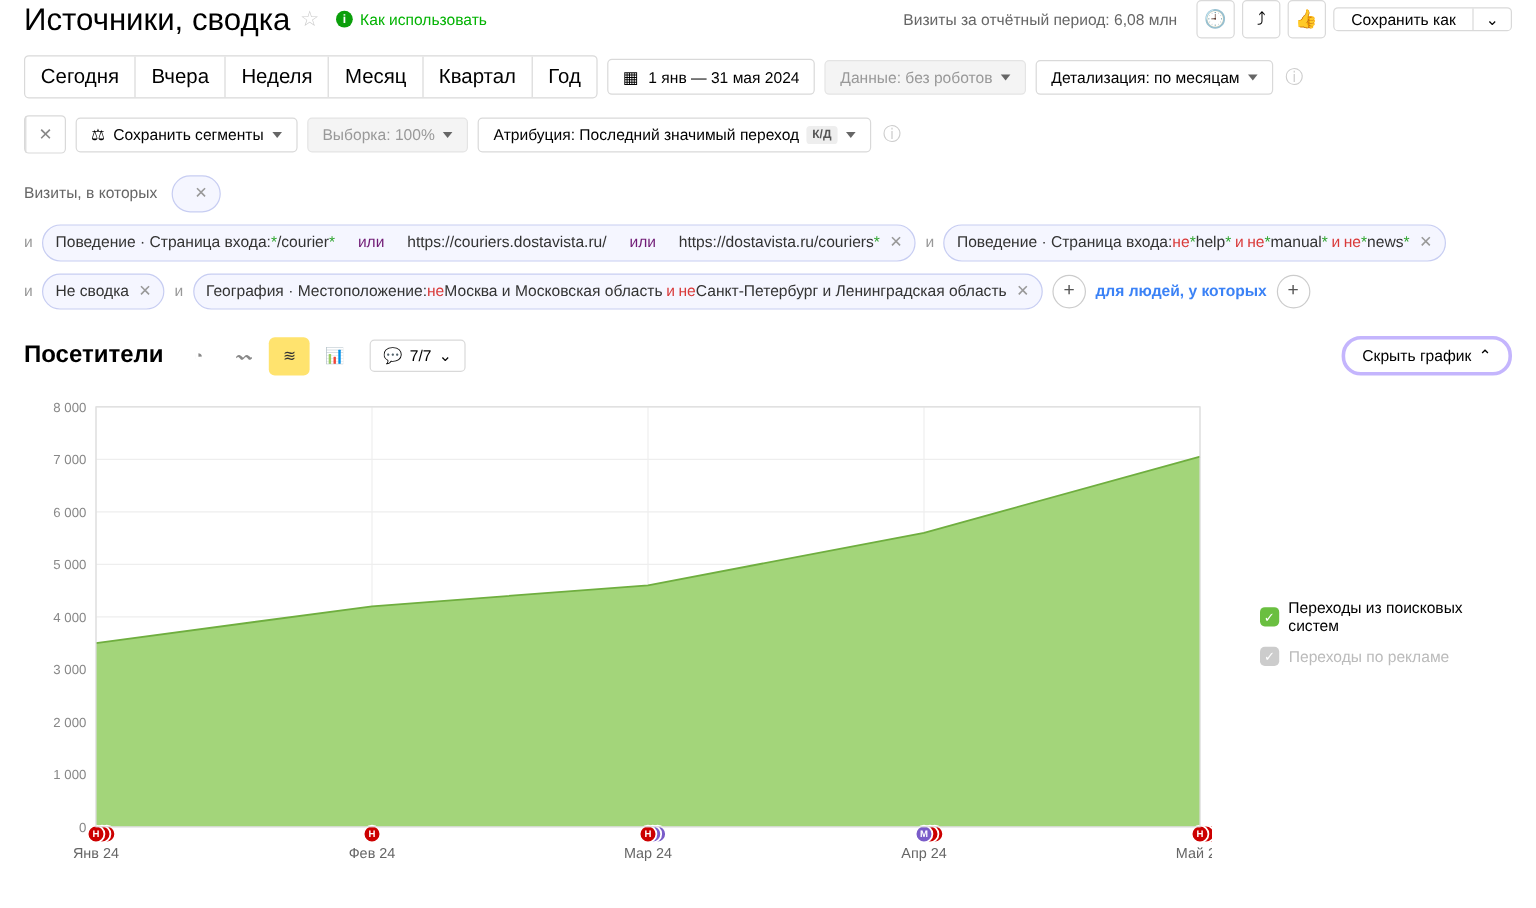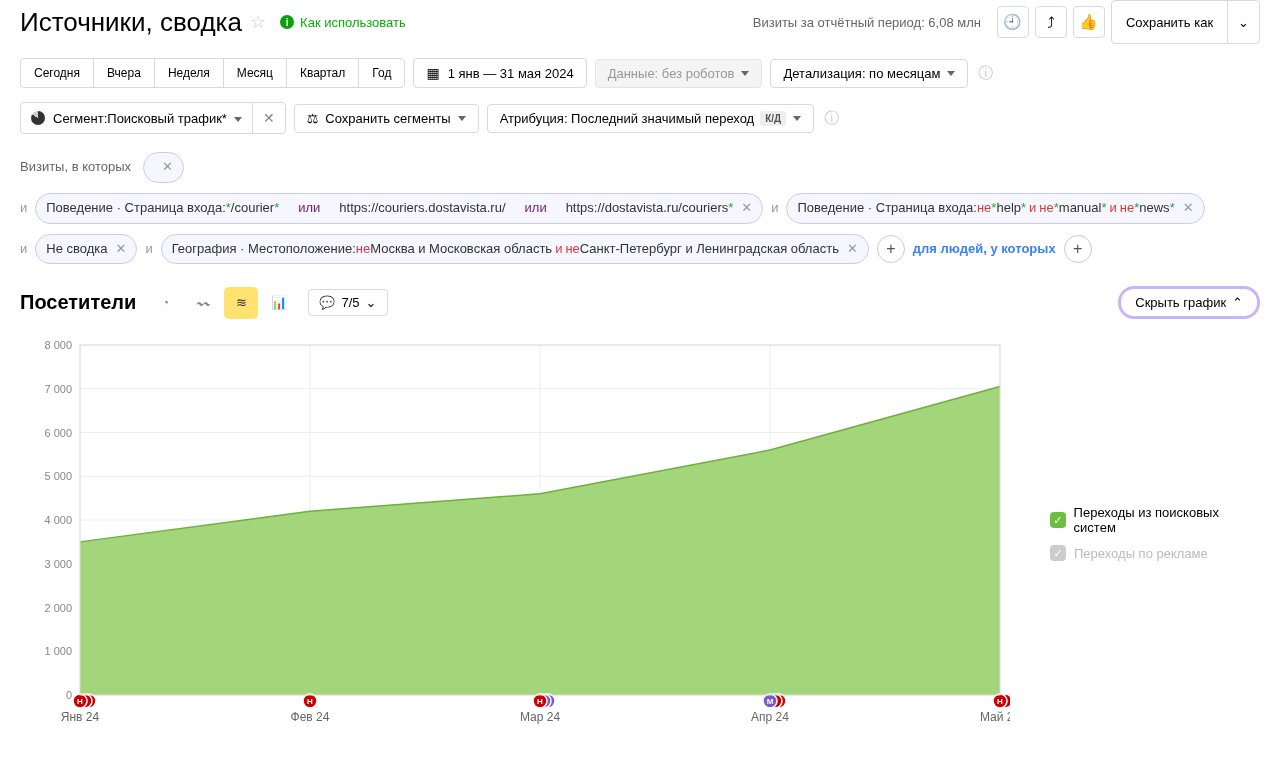--- a/index.html
+++ b/index.html
@@ -55,39 +55,39 @@
     display:flex;align-items:center;justify-content:center;
     margin-left:6px;
     cursor:pointer;
     font-size:15px;
   }
   .save-as-btn {
     display:flex;
     border:1px solid #d9d9d9;
     border-radius:4px;
     margin-left:6px;
-    height:44px;
+    height:20px;
     align-items:center;
     background:#fff;
     cursor:pointer;
   }
   .save-as-btn .lbl { padding:0 14px; }
   .save-as-btn .chev { border-left:1px solid #d9d9d9; padding:0 10px; display:flex;align-items:center;height:100%;}
   
   .toolbar-row { display:flex; align-items:center; flex-wrap:wrap; gap:8px; margin-bottom:14px;}
   
   .tabbar {
     display:flex;
     border:1px solid #d9d9d9;
     border-radius:4px;
     overflow:hidden;
   }
   .tabbar .tab {
     padding: 7px 13px;
-    font-size:12px;
+    font-size:17px;
     cursor:pointer;
     border-right:1px solid #d9d9d9;
   }
   .tabbar .tab:last-child { border-right:none;}
   
   .box-btn {
     border:1px solid #d9d9d9;
     border-radius:4px;
     padding:6px 12px;
     display:flex;
@@ -252,34 +252,31 @@
   </div>
 
   <div class="box-btn chev-down">
     <span>Детализация: по месяцам</span>
   </div>
   <span class="help-icon">ⓘ</span>
 </div>
 
 <div class="row3">
   <div class="segment-box">
-    <div class="main">
-      <span class="pie-icon"></span>
-      <span>Сегмент: </span>
-      <span>Поисковый трафик*</span>
-      <span class="chev-down"></span>
-    </div>
     <div class="close">✕</div>
   </div>
 
   <div class="box-btn chev-down">
     <span class="compare-icon">⚖</span>
     <span>Сохранить сегменты</span>
   </div>
 
+  <div class="box-btn disabled chev-down">
+    <span>Выборка: 100%</span>
+  </div>
 
   <div class="box-btn chev-down">
     <span>Атрибуция: Последний значимый переход</span>
     <span class="badge-kd">К/Д</span>
   </div>
   <span class="help-icon">ⓘ</span>
 </div>
 
 <div class="filters-section">
   <div class="filter-line">
@@ -336,21 +333,21 @@
 <div class="metric-row">
   <span class="metric-title">Посетители</span>
   <div class="chart-type-group">
     <div class="ct-btn">◔</div>
     <div class="ct-btn">〰</div>
     <div class="ct-btn active">≋</div>
     <div class="ct-btn">📊</div>
   </div>
   <div class="series-count">
     <span>💬</span>
-    <span>7/5</span>
+    <span>7/7</span>
     <span>⌄</span>
   </div>
   <div class="hide-chart-btn">
     <span>Скрыть график</span>
     <span>⌃</span>
   </div>
 </div>
 
 <div class="chart-area">
   <div class="chart-box">

